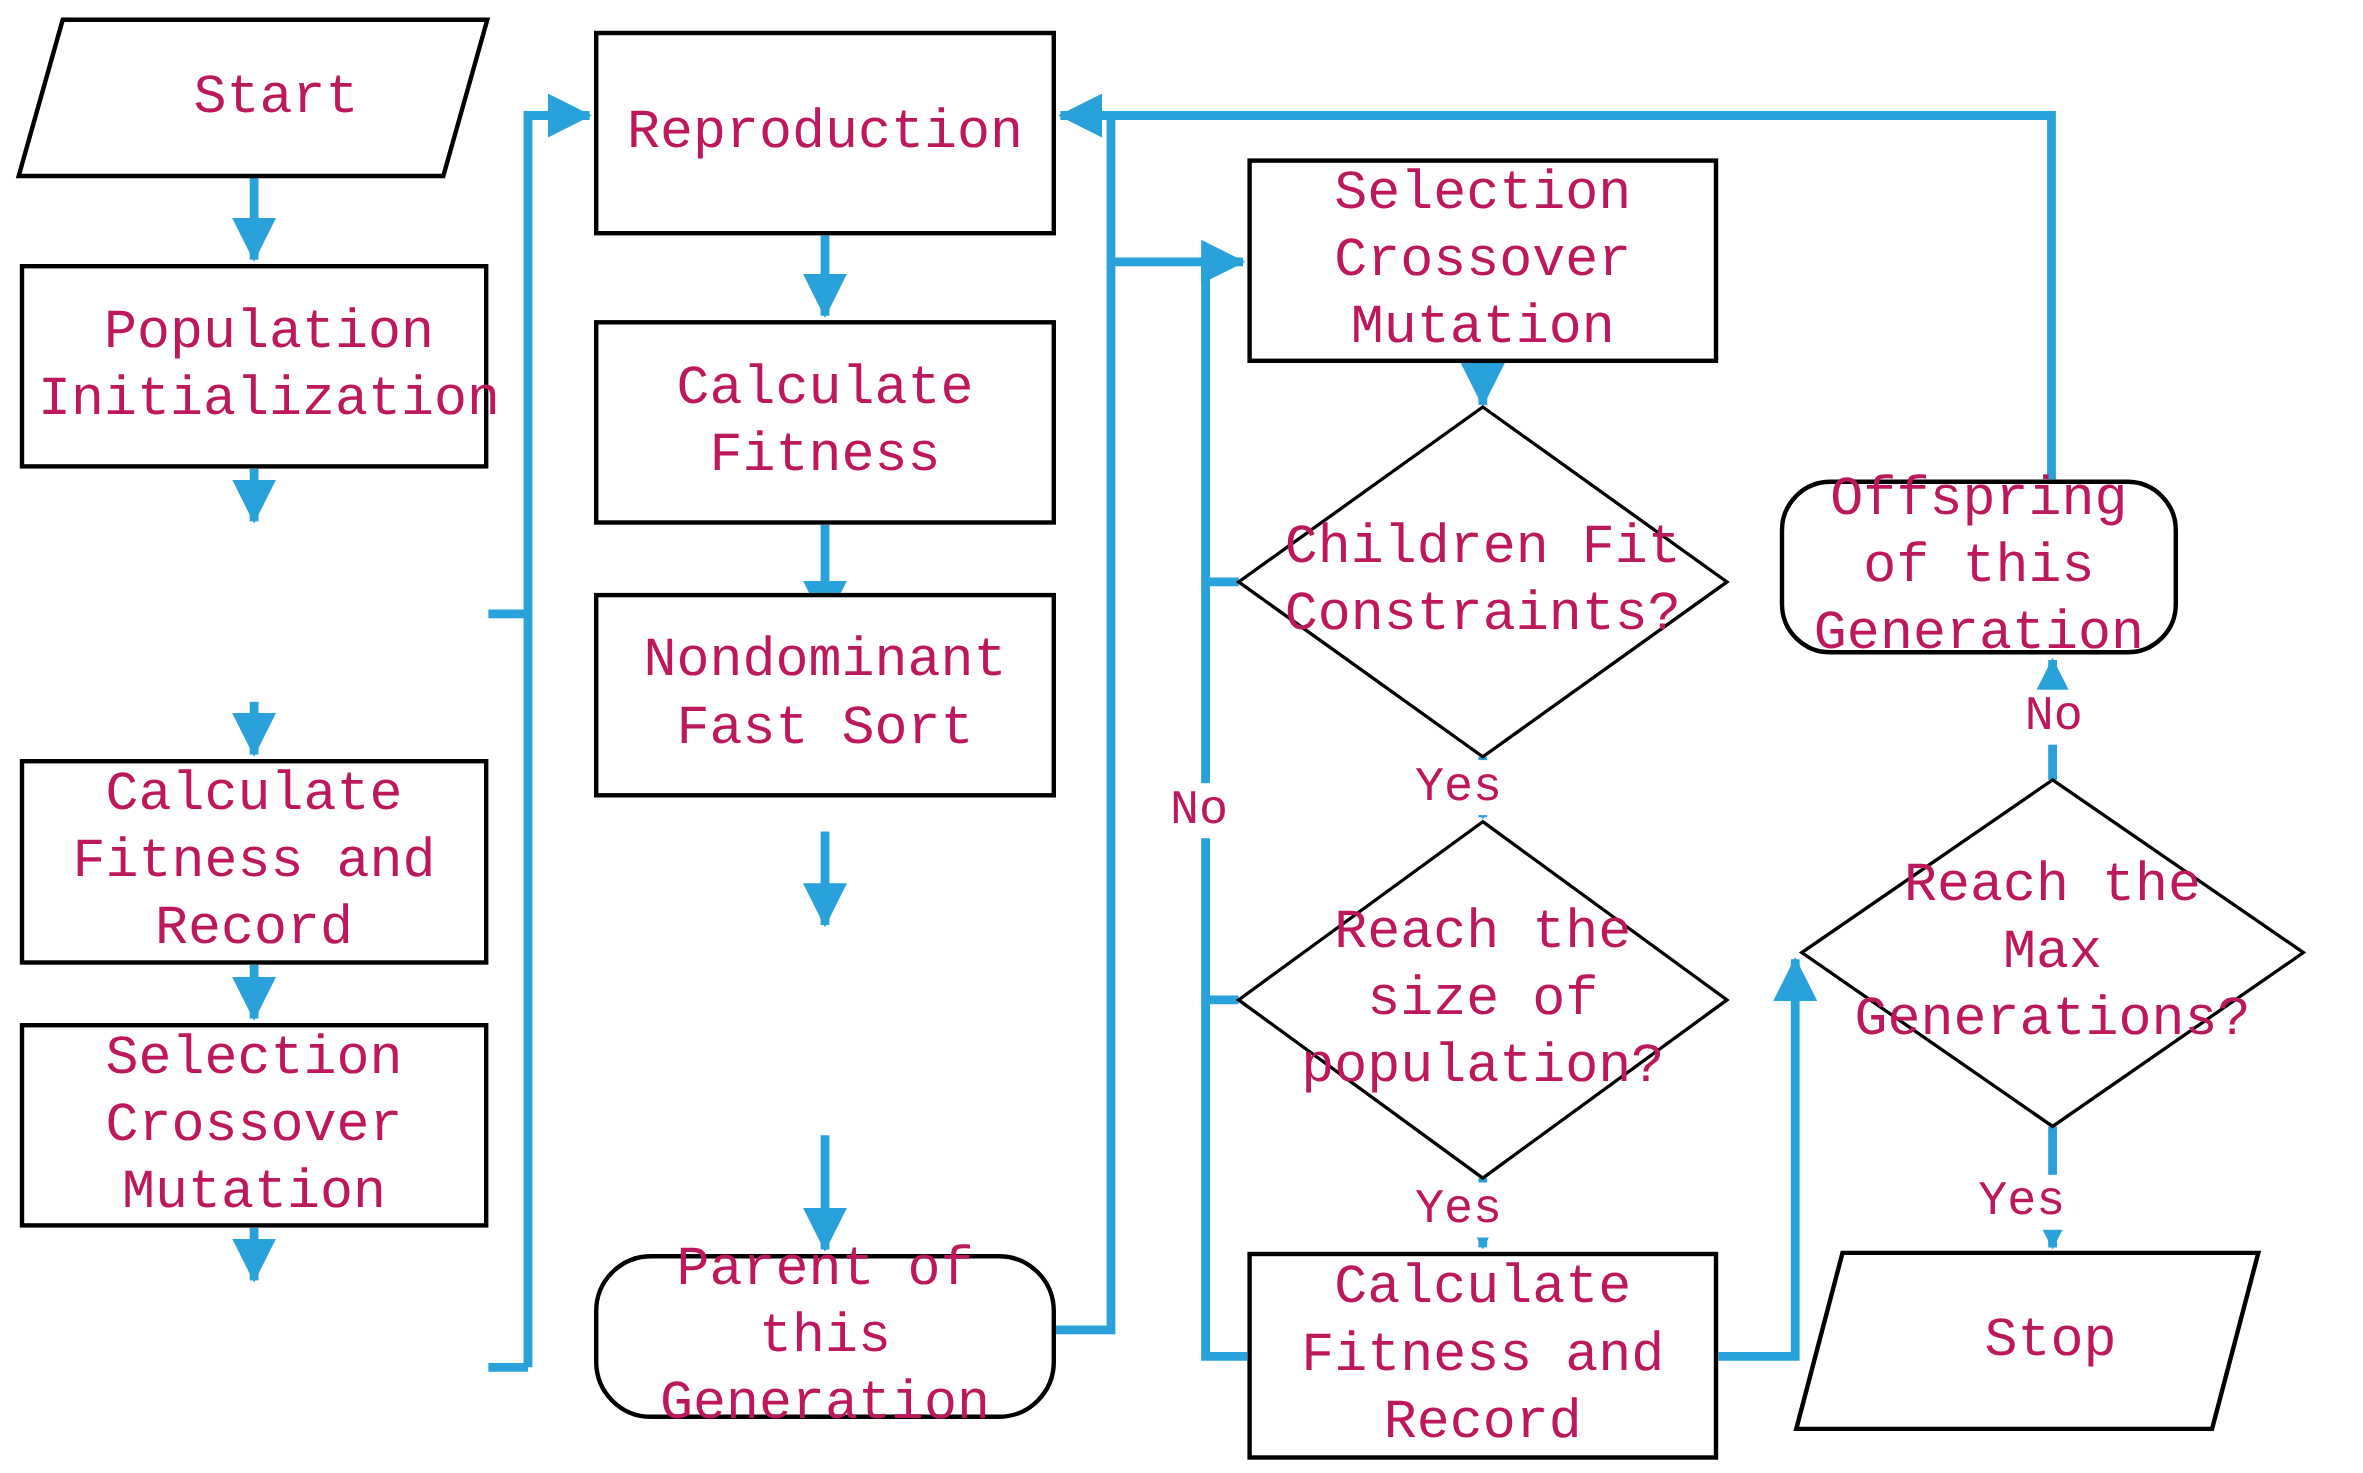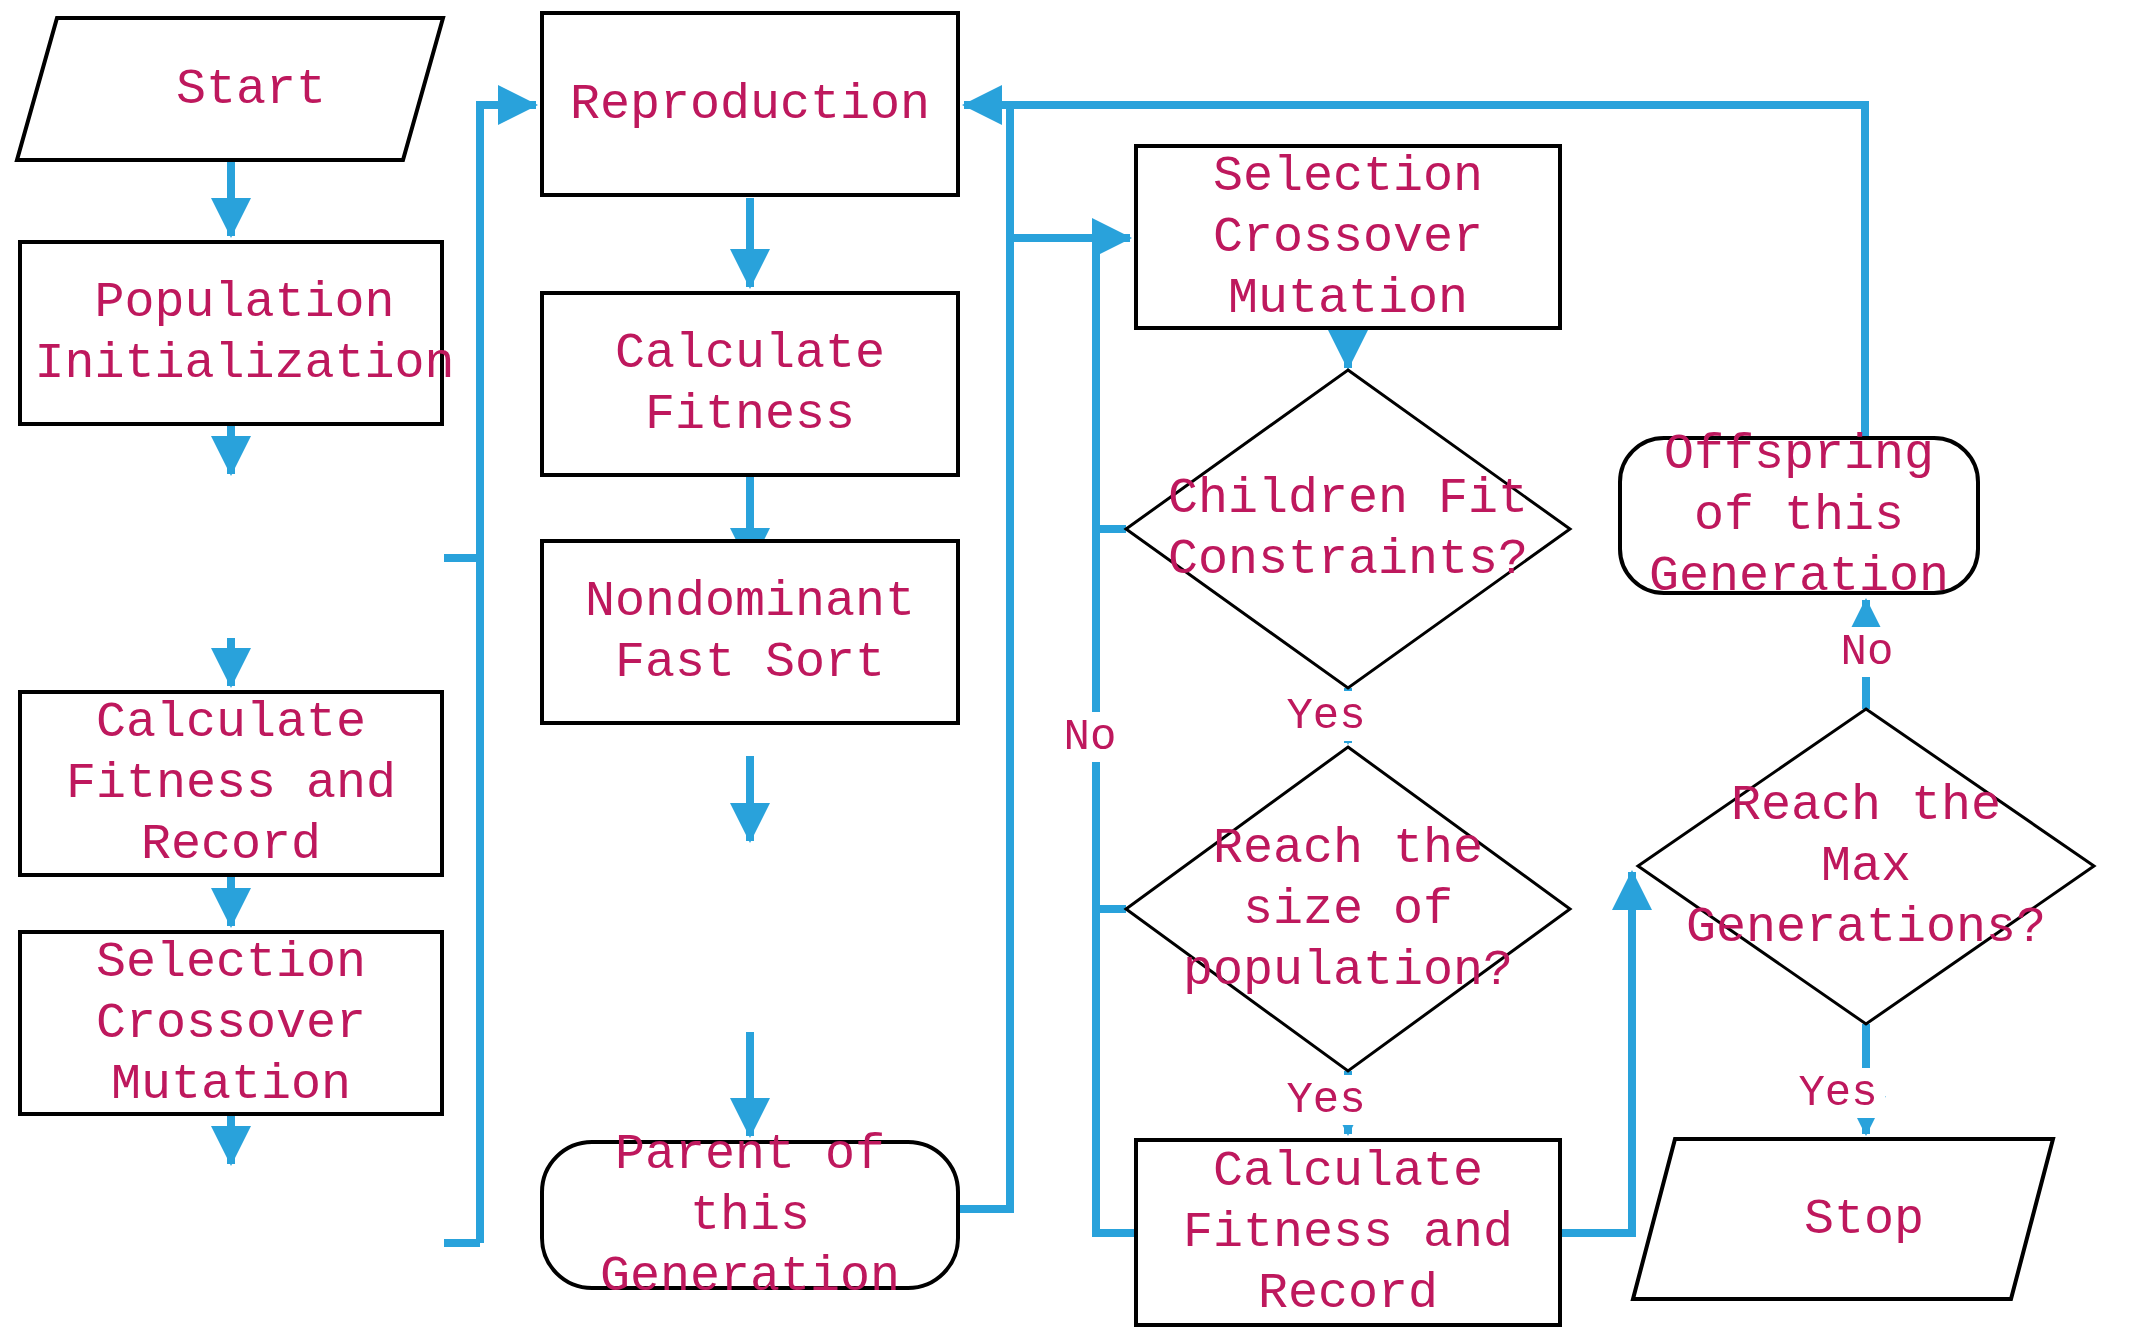--- a/index.html
+++ b/index.html
@@ -128,21 +128,21 @@
 
   <div class="node" style="left:18px; top:690px; width:426px; height:187px;">
     <span>Calculate Fitness and Record</span>
   </div>
 
   <div class="node" style="left:18px; top:930px; width:426px; height:186px;">
     <span>Selection Crossover Mutation</span>
   </div>
 
 
-  <div class="node" style="left:540px; top:11px; width:420px; height:186px;">
+  <div class="node" style="left:540px; top:28px; width:420px; height:186px;">
     <span>Reproduction</span>
   </div>
 
   <div class="node" style="left:540px; top:291px; width:420px; height:186px;">
     <span>Calculate Fitness</span>
   </div>
 
   <div class="node" style="left:540px; top:539px; width:420px; height:186px;">
     <span>Nondominant Fast Sort</span>
   </div>

